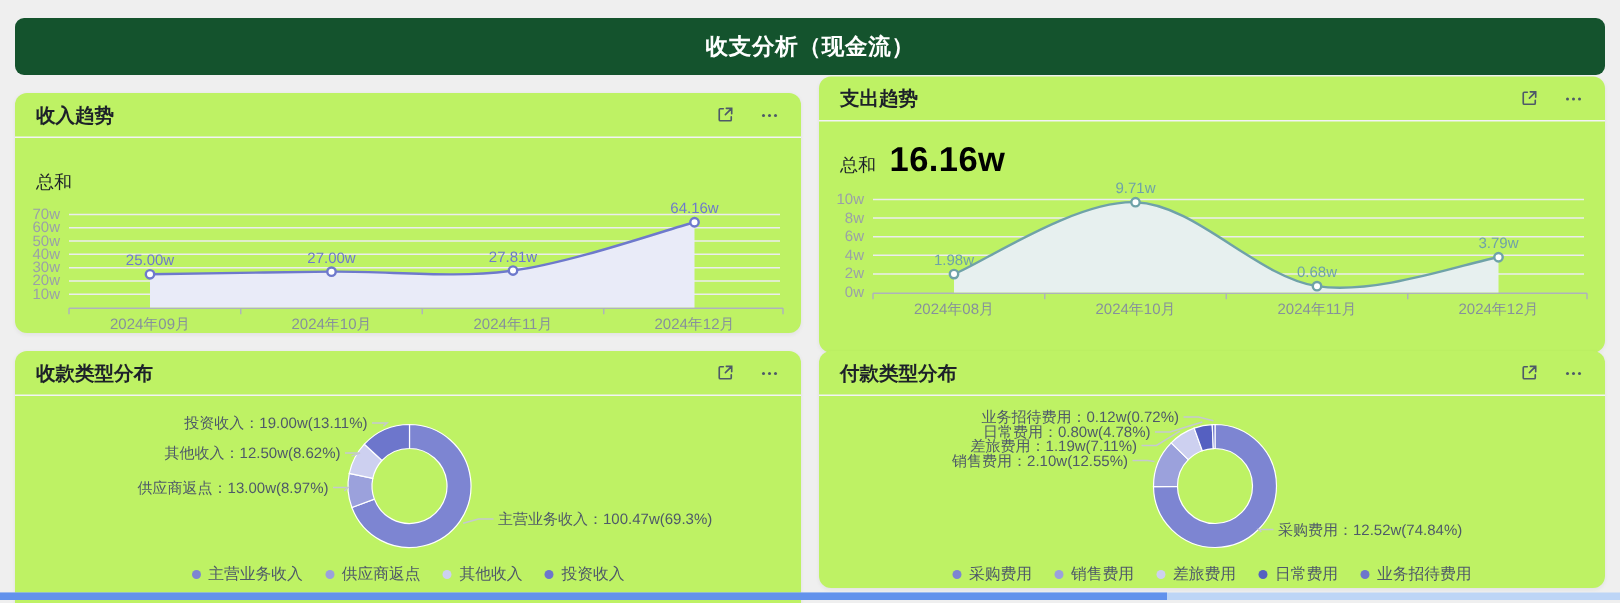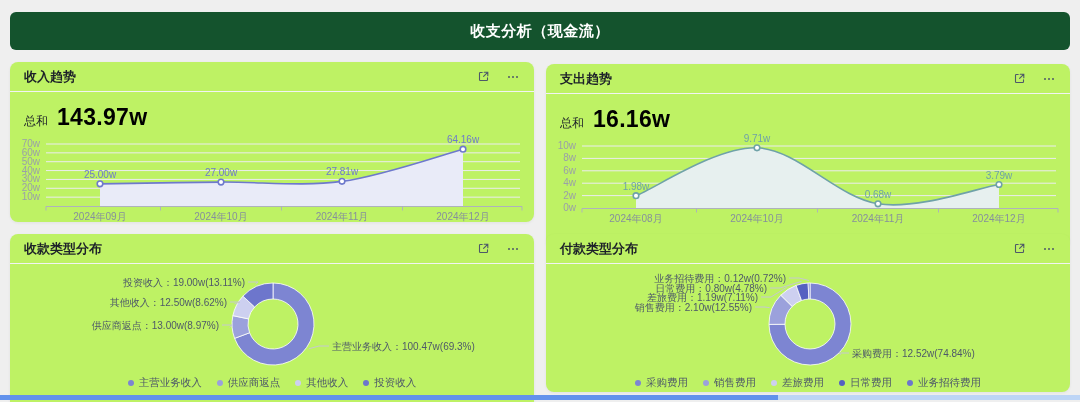--- a/index.html
+++ b/index.html
@@ -15,21 +15,21 @@
     background:#14532d; border-radius:6px;
     display:flex; align-items:center; justify-content:center;
     color:#ffffff; font-size:15px; font-weight:600; letter-spacing:0.5px;
   }
   .card {
     position:absolute; background:#bef264; border-radius:8px;
     box-shadow:0 1px 3px rgba(31,35,41,0.06);
     overflow:hidden;
   }
   #card-income  { left:10px;  top:62px;  width:524px; height:160px; }
-  #card-expense { left:546px; top:64px;  width:524px; height:184px; }
+  #card-expense { left:546px; top:51px;  width:524px; height:184px; }
   #card-receipt { left:10px;  top:234px; width:524px; height:189px; }
   #card-payment { left:546px; top:234px; width:524px; height:158px; }
   .card-header {
     height:30px; padding:0 14px;
     display:flex; align-items:center; justify-content:space-between;
     border-bottom:1px solid #f2f3f5;
   }
   .card-title { font-size:13px; font-weight:700; color:#1d2129; }
   .card-actions { display:flex; align-items:center; gap:16px; }
   .icon { display:block; cursor:pointer; color:#4e5969; }
@@ -71,21 +71,20 @@
         </svg>
       <svg class="icon js-more" width="14" height="13" viewBox="0 0 14 13">
           <circle cx="3" cy="7" r="1" fill="currentColor"></circle>
           <circle cx="7" cy="7" r="1" fill="currentColor"></circle>
           <circle cx="11" cy="7" r="1" fill="currentColor"></circle>
         </svg>
     </span>
   </div>
   <div class="sum-row">
     <span class="sum-label">总和</span>
-    <span class="sum-value">143.97w</span>
   </div>
   <svg class="trend-chart" width="524" height="99" viewBox="0 0 524 99">
       <line x1="36" y1="65.14285714285714" x2="510" y2="65.14285714285714" stroke="#ebecef" stroke-width="1"></line>
       <text x="30" y="68.14285714285714" text-anchor="end" font-size="10" fill="#9aa0a8">10w</text>
       <line x1="36" y1="56.28571428571429" x2="510" y2="56.28571428571429" stroke="#ebecef" stroke-width="1"></line>
       <text x="30" y="59.28571428571429" text-anchor="end" font-size="10" fill="#9aa0a8">20w</text>
       <line x1="36" y1="47.42857142857143" x2="510" y2="47.42857142857143" stroke="#ebecef" stroke-width="1"></line>
       <text x="30" y="50.42857142857143" text-anchor="end" font-size="10" fill="#9aa0a8">30w</text>
       <line x1="36" y1="38.57142857142858" x2="510" y2="38.57142857142858" stroke="#ebecef" stroke-width="1"></line>
       <text x="30" y="41.57142857142858" text-anchor="end" font-size="10" fill="#9aa0a8">40w</text>

